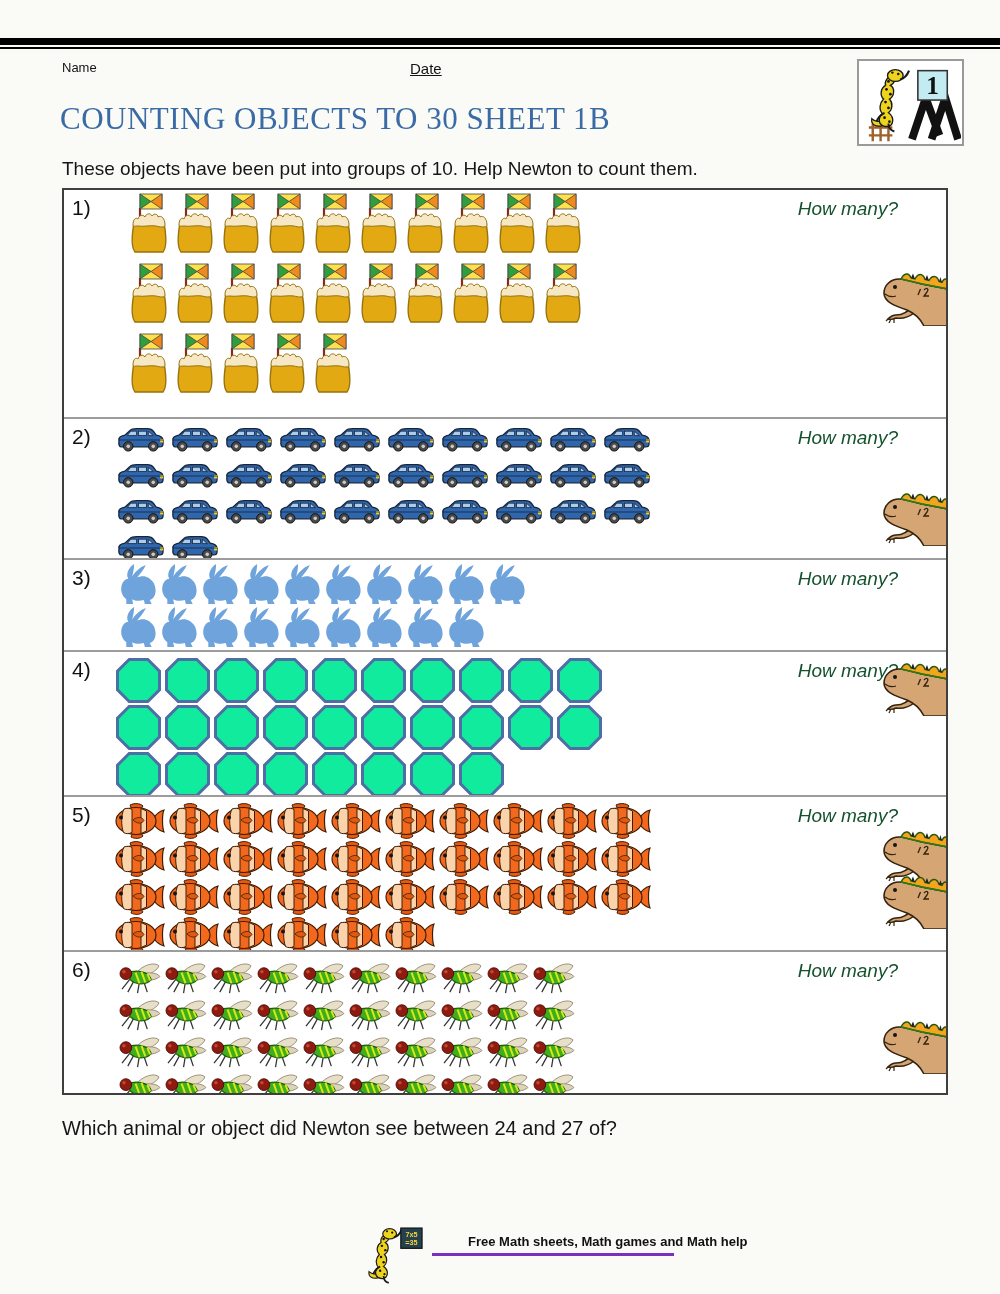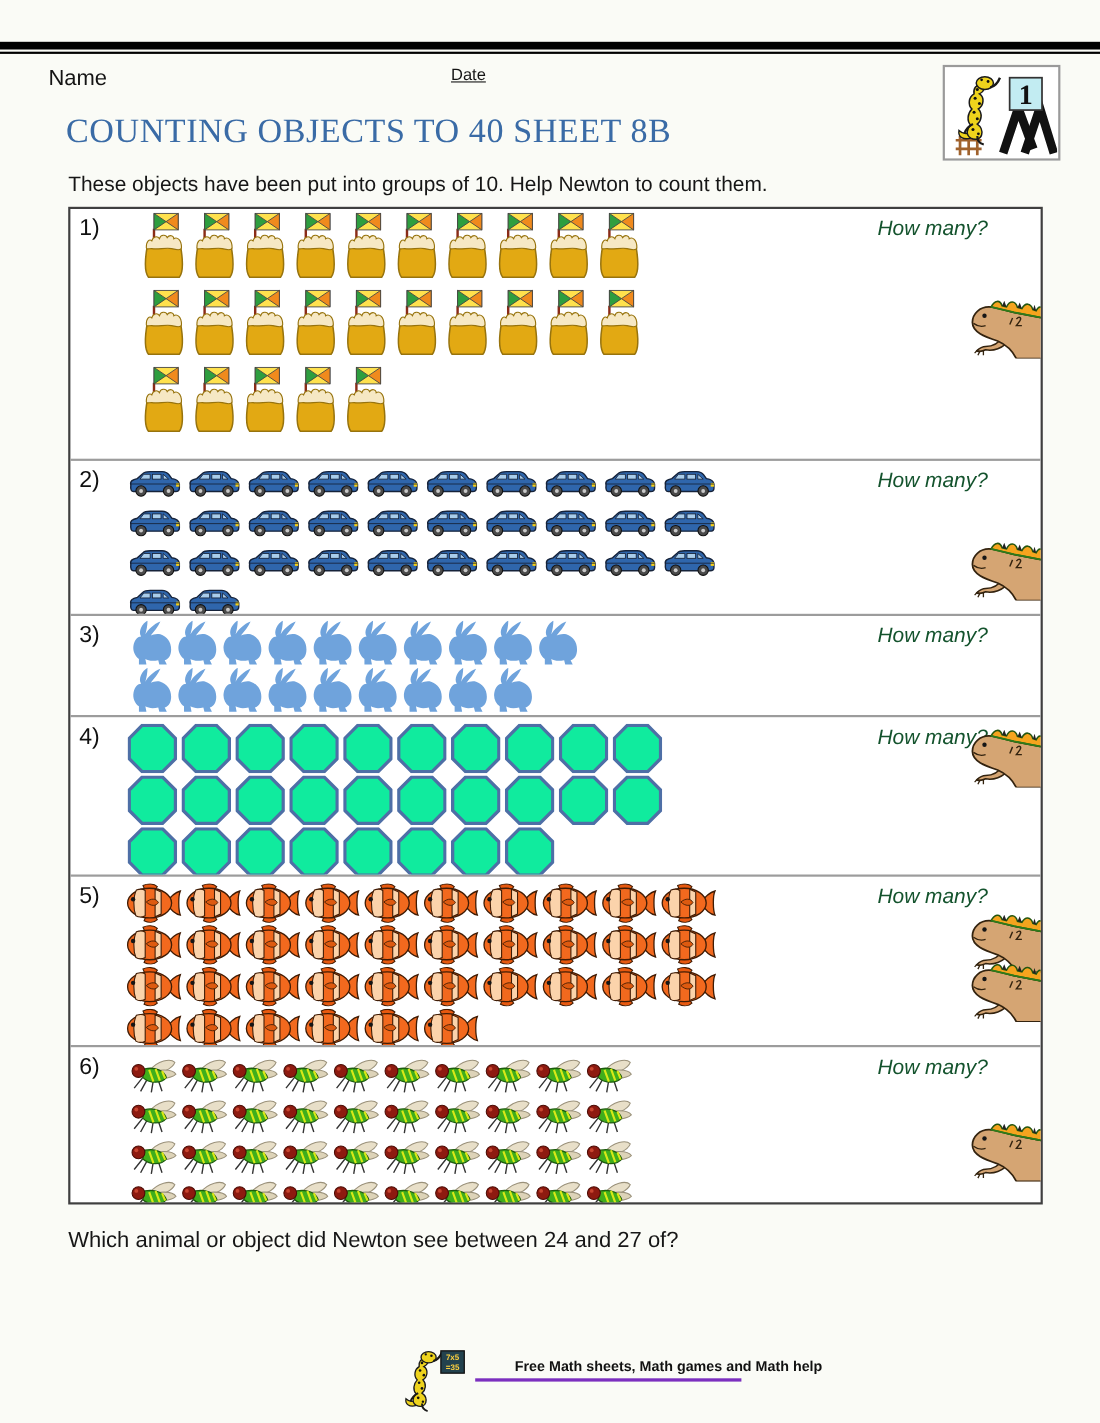--- a/index.html
+++ b/index.html
@@ -7,21 +7,21 @@
     width:1000px;height:1294px;position:relative;
     background:#fafbf6;
     font-family:"Liberation Sans", sans-serif;
     color:#141414;
     overflow:hidden;
   }
   .abs{position:absolute;}
   
   .rule-thick{top:38px;left:0;width:1000px;height:7px;background:#000;}
   .rule-thin{top:47px;left:0;width:1000px;height:2px;background:#000;}
-  .name-label{top:60px;left:44px;font-size:20px;}
+  .name-label{top:60px;left:62px;font-size:13px;}
   .date-label{top:60px;left:410px;font-size:15px;text-decoration:underline;}
   .logo-box{
     top:59px;left:857px;width:107px;height:87px;
     background:#fff;border:2px solid #9a9a9a;box-sizing:border-box;
   }
   .logo-box svg{display:block;margin:1px auto;}
   .page-title{
     top:101px;left:60px;width:820px;
     font-family:"Liberation Serif", serif;
     font-size:31px;letter-spacing:0.5px;color:#3a6ba6;
@@ -167,21 +167,21 @@
     <use href="#sym-salamander" x="8" y="4" width="44" height="72"></use>
     <g stroke="#111" stroke-width="8" fill="none">
       <path d="M52,78 L66,36 L80,74"></path>
       <path d="M72,78 L86,36 L99,78"></path>
     </g>
     <rect x="58" y="8" width="30" height="30" fill="#c2ecf2" stroke="#333" stroke-width="1.6"></rect>
     <text x="73" y="32" text-anchor="middle" font-family="Liberation Serif, serif" font-size="26" font-weight="bold" fill="#111">1</text>
   </svg>
 </div>
 
-<div class="abs page-title">COUNTING OBJECTS TO 40 SHEET 8B</div>
+<div class="abs page-title">COUNTING OBJECTS TO 30 SHEET 1B</div>
 <div class="abs instruction">These objects have been put into groups of 10. Help Newton to count them.</div>
 
 <div class="abs ws-table">
   <div class="ws-row r0">
     <span class="row-num">1)</span>
     <span class="how-many">How many?</span>
     <div class="obj-area" style="left: 63px; top: 2px;">
         <div class="obj-line" style="height: 70px; column-gap: 2px;">
           <svg width="44" height="64" viewBox="0 0 44 64">
             <use href="#sym-castle"></use>

